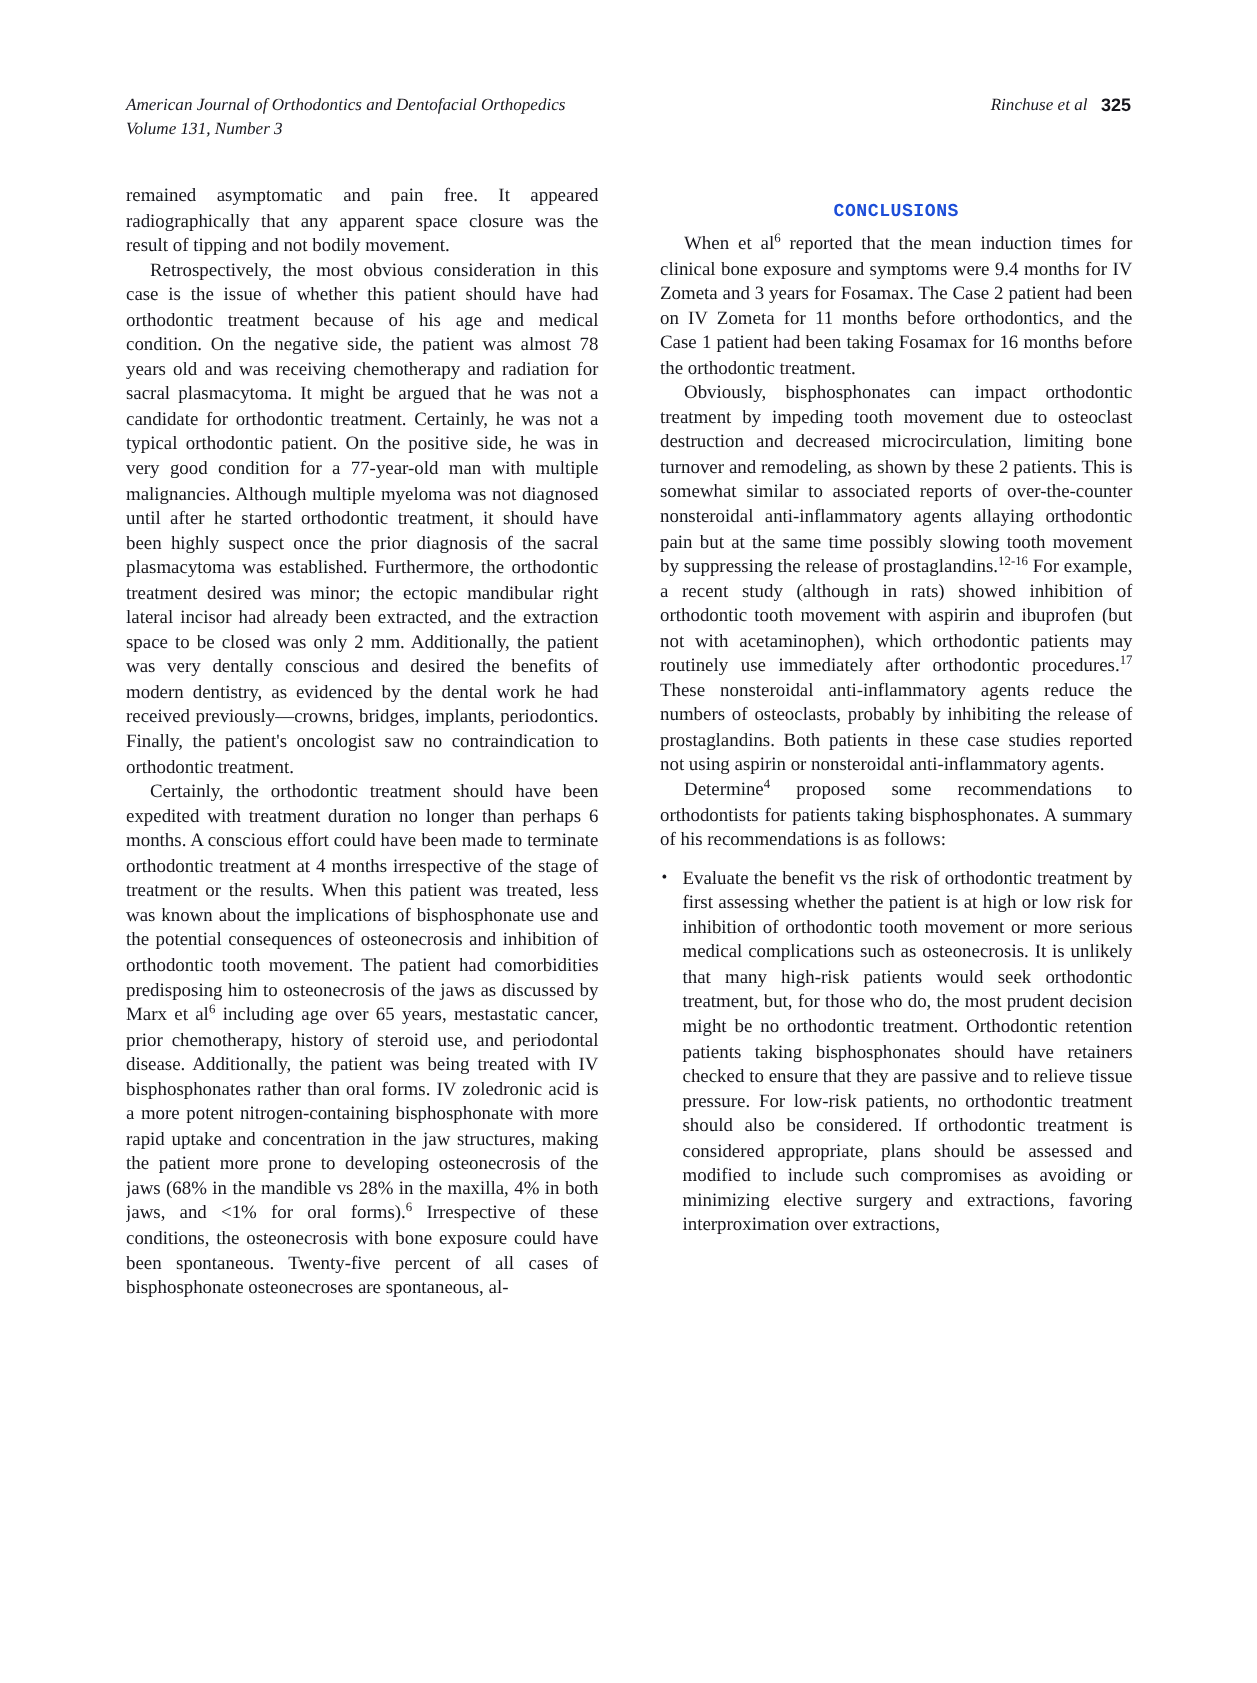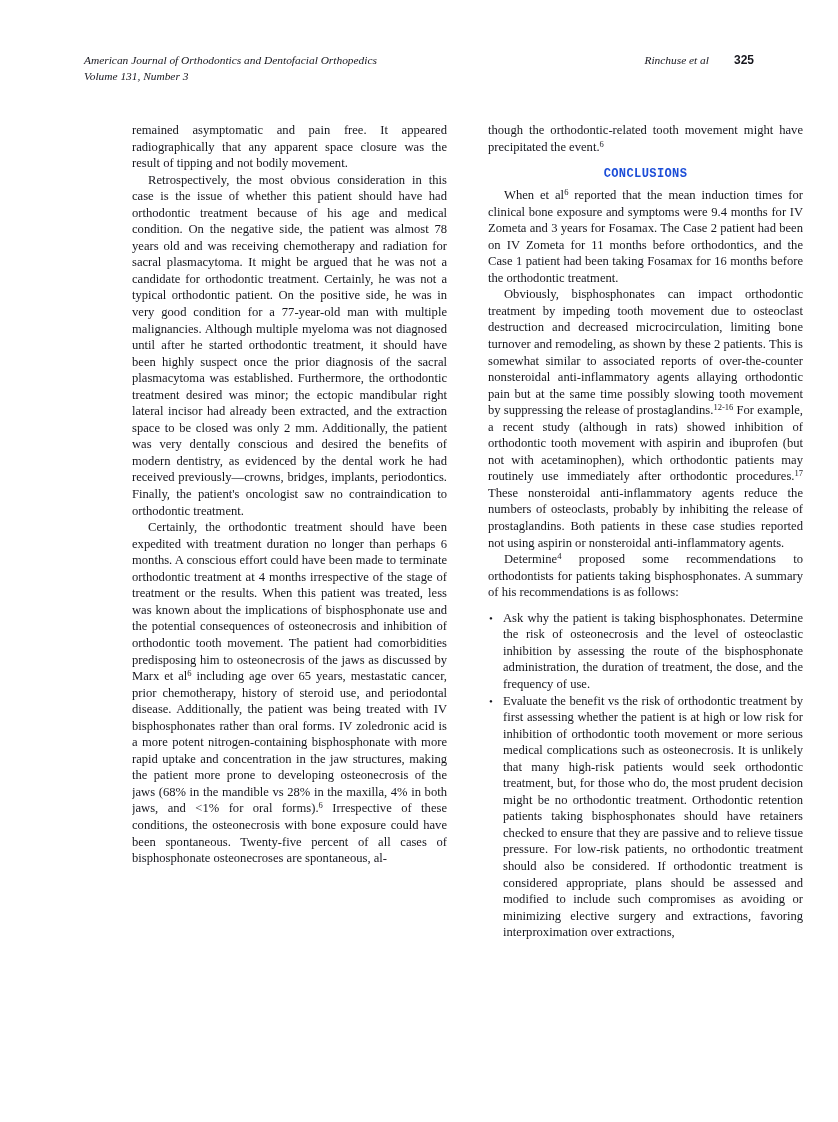--- a/index.html
+++ b/index.html
@@ -22,21 +22,21 @@
     left: 0; top: 0;
     width: 838px;
     height: 1122px;
     background: #ffffff;
   }
 
   
   .running-head {
     position: absolute;
     left: 84px;
-    top: 52px;
+    top: 62px;
     width: 670px;
     height: 34px;
   }
   .rh-left {
     position: absolute;
     left: 0;
     top: 0;
     font-family: "Liberation Serif", serif;
     font-style: italic;
     font-size: 11.4px;
@@ -46,21 +46,21 @@
   }
   .rh-left .vol-line {
     display: block;
   }
   .rh-right {
     position: absolute;
     right: 0;
     top: 0;
     display: flex;
     align-items: center;
-    gap: 25px;
+    gap: 9px;
     white-space: nowrap;
   }
   .rh-authors {
     font-family: "Liberation Serif", serif;
     font-style: italic;
     font-size: 11.4px;
     line-height: 16px;
     color: #16161d;
   }
   .rh-pageno {
@@ -73,21 +73,20 @@
 
   
   .columns {
     position: absolute;
     left: 84px;
     top: 122px;
     width: 671px;
     height: 930px;
     display: flex;
     gap: 41px;
-    margin-left: 48px;
   }
   .col {
     width: 322px;
     height: 930px;
     overflow: hidden;
   }
 
   p.body-text {
     margin: 0;
     font-family: "Liberation Serif", serif;
@@ -172,31 +171,29 @@
 
 
       <p class="body-text indent">Retrospectively, the most obvious consideration in this case is the issue of whether this patient should have had orthodontic treatment because of his age and medical condition. On the negative side, the patient was almost 78 years old and was receiving chemotherapy and radiation for sacral plasmacytoma. It might be argued that he was not a candidate for orthodontic treatment. Certainly, he was not a typical orthodontic patient. On the positive side, he was in very good condition for a 77-year-old man with multiple malignancies. Although multiple myeloma was not diagnosed until after he started orthodontic treatment, it should have been highly suspect once the prior diagnosis of the sacral plasmacytoma was established. Furthermore, the orthodontic treatment desired was minor; the ectopic mandibular right lateral incisor had already been extracted, and the extraction space to be closed was only 2 mm. Additionally, the patient was very dentally conscious and desired the benefits of modern dentistry, as evidenced by the dental work he had received previously—crowns, bridges, implants, periodontics. Finally, the patient's oncologist saw no contraindication to orthodontic treatment.</p>
 
       <p class="body-text indent"><span>Certainly, the orthodontic treatment should have been expedited with treatment duration no longer than perhaps 6 months. A conscious effort could have been made to terminate orthodontic treatment at 4 months irrespective of the stage of treatment or the results. When this patient was treated, less was known about the implications of bisphosphonate use and the potential consequences of osteonecrosis and inhibition of orthodontic tooth movement. The patient had comorbidities predisposing him to osteonecrosis of the jaws as discussed by Marx et al</span><sup>6</sup><span> including age over 65 years, mestastatic cancer, prior chemotherapy, history of steroid use, and periodontal disease. Additionally, the patient was being treated with IV bisphosphonates rather than oral forms. IV zoledronic acid is a more potent nitrogen-containing bisphosphonate with more rapid uptake and concentration in the jaw structures, making the patient more prone to developing osteonecrosis of the jaws (68% in the mandible vs 28% in the maxilla, 4% in both jaws, and &lt;1% for oral forms).</span><sup>6</sup><span> Irrespective of these conditions, the osteonecrosis with bone exposure could have been spontaneous. Twenty-five percent of all cases of bisphosphonate osteonecroses are spontaneous, al-</span></p>
 
     </div>
 
     <div class="col">
 
-      <p class="body-text"><span>though the orthodontic-related tooth movement might have precipitated the event.</span><sup>6</sup></p>
 
       <h2 class="section-head">CONCLUSIONS</h2>
 
       <p class="body-text indent"><span>When et al</span><sup>6</sup><span> reported that the mean induction times for clinical bone exposure and symptoms were 9.4 months for IV Zometa and 3 years for Fosamax. The Case 2 patient had been on IV Zometa for 11 months before orthodontics, and the Case 1 patient had been taking Fosamax for 16 months before the orthodontic treatment.</span></p>
 
       <p class="body-text indent"><span>Obviously, bisphosphonates can impact orthodontic treatment by impeding tooth movement due to osteoclast destruction and decreased microcirculation, limiting bone turnover and remodeling, as shown by these 2 patients. This is somewhat similar to associated reports of over-the-counter nonsteroidal anti-inflammatory agents allaying orthodontic pain but at the same time possibly slowing tooth movement by suppressing the release of prostaglandins.</span><sup>12-16</sup><span> For example, a recent study (although in rats) showed inhibition of orthodontic tooth movement with aspirin and ibuprofen (but not with acetaminophen), which orthodontic patients may routinely use immediately after orthodontic procedures.</span><sup>17</sup><span> These nonsteroidal anti-inflammatory agents reduce the numbers of osteoclasts, probably by inhibiting the release of prostaglandins. Both patients in these case studies reported not using aspirin or nonsteroidal anti-inflammatory agents.</span></p>
 
       <p class="body-text indent"><span>Determine</span><sup>4</sup><span> proposed some recommendations to orthodontists for patients taking bisphosphonates. A summary of his recommendations is as follows:</span></p>
 
       <ul class="rec-list">
-        <li>Ask why the patient is taking bisphosphonates. Determine the risk of osteonecrosis and the level of osteoclastic inhibition by assessing the route of the bisphosphonate administration, the duration of treatment, the dose, and the frequency of use.</li>
         <li>Evaluate the benefit vs the risk of orthodontic treatment by first assessing whether the patient is at high or low risk for inhibition of orthodontic tooth movement or more serious medical complications such as osteonecrosis. It is unlikely that many high-risk patients would seek orthodontic treatment, but, for those who do, the most prudent decision might be no orthodontic treatment. Orthodontic retention patients taking bisphosphonates should have retainers checked to ensure that they are passive and to relieve tissue pressure. For low-risk patients, no orthodontic treatment should also be considered. If orthodontic treatment is considered appropriate, plans should be assessed and modified to include such compromises as avoiding or minimizing elective surgery and extractions, favoring interproximation over extractions,</li>
       </ul>
 
     </div>
 
   </div>
 </div>
 
 </body></html>

